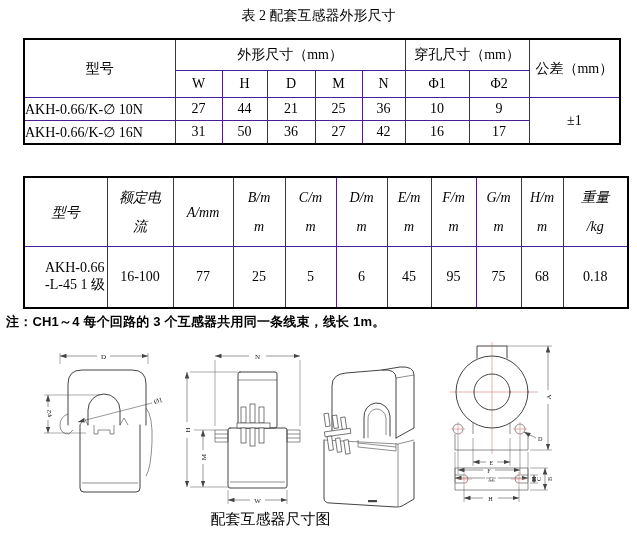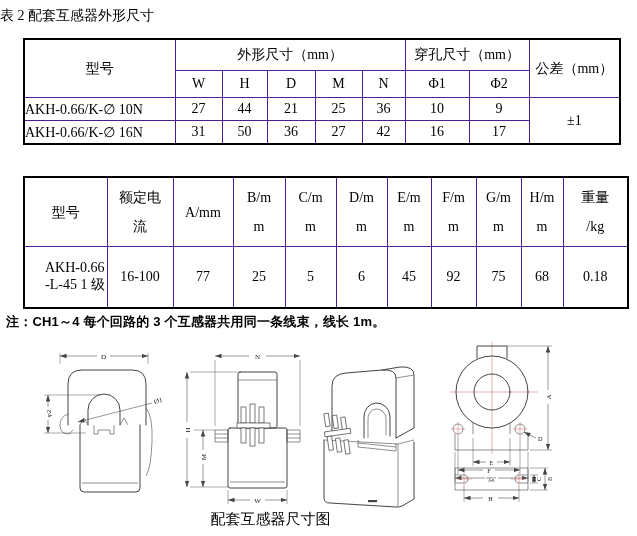--- a/index.html
+++ b/index.html
@@ -1,28 +1,28 @@
 <!DOCTYPE html>
 <html><head>
 <meta charset="utf-8">
 <style>
   html,body{margin:0;padding:0;}
   body{
     width:637px;height:536px;position:relative;background:#ffffff;
     font-family:"Liberation Serif",serif;color:#000;overflow:hidden;
   }
-  .title{position:absolute;top:7px;left:0;width:637px;font-size:14px;font-family:Liberation Serif, serif;}
+  .title{position:absolute;top:7px;left:0;width:637px;text-align:center;font-size:14px;font-family:Liberation Serif, serif;}
   table{border-collapse:collapse;table-layout:fixed;position:absolute;border:2px solid #000;}
   td{border:1px solid #4c1d95;text-align:center;font-size:14px;padding:0;overflow:hidden;vertical-align:middle;}
   #t1{left:23px;top:38px;width:596px;}
   #t1 tr.h1 td{height:30px;}
   #t1 tr.h2 td{height:26px;}
   #t1 tr.d td{height:22px;}
   #t2{left:23px;top:176px;width:604px;}
-  #t2 tr.h td{height:68px;line-height:29px;}
+  #t2 tr.h td{height:68px;line-height:29px;font-style:italic;}
   #t2 tr.d td{height:60px;}
   .preline{white-space:pre-line;}
   .leftal{text-align:left;padding-left:0;}
   .note{position:absolute;left:6px;top:313px;font-family:"Liberation Sans",sans-serif;
         font-weight:bold;font-size:13px;letter-spacing:.2px;}
   .caption{position:absolute;top:510px;left:0;width:541px;text-align:center;font-size:15px;}
   svg{position:absolute;overflow:visible;}
   .ln{fill:none;stroke:#444;stroke-width:1;stroke-linejoin:round;stroke-linecap:round;}
   .tn{fill:none;stroke:#444;stroke-width:.6;stroke-linejoin:round;}
   .dim{fill:none;stroke:#444;stroke-width:.55;}
@@ -137,21 +137,21 @@
   </tr>
   <tr class="d">
     <td class="preline leftal" style="padding-left:20px">AKH-0.66
 -L-45 1 级</td>
     <td>16-100</td>
     <td>77</td>
     <td>25</td>
     <td>5</td>
     <td>6</td>
     <td>45</td>
-    <td>92</td>
+    <td>95</td>
     <td>75</td>
     <td>68</td>
     <td>0.18</td>
   </tr>
 </tbody>
   </table>
 
 <div class="note">注：CH1～4 每个回路的 3 个互感器共用同一条线束，线长 1m。</div>
 
 <svg style="left:40px;top:350px" width="166" height="152" viewBox="0 0 166 152">

